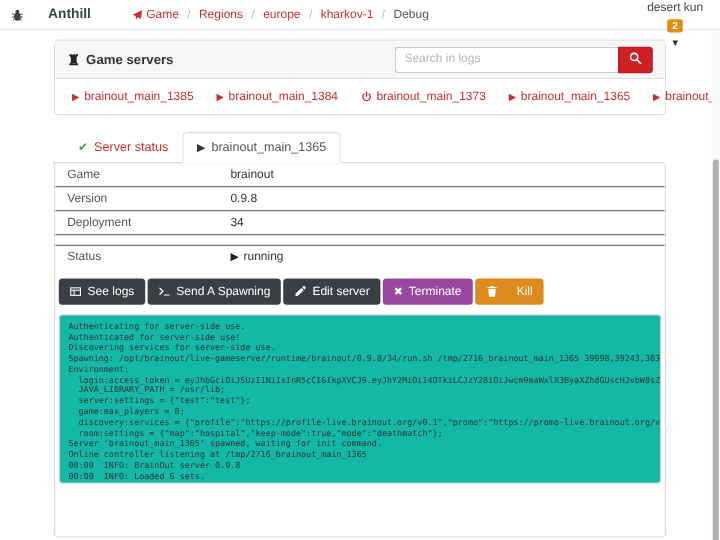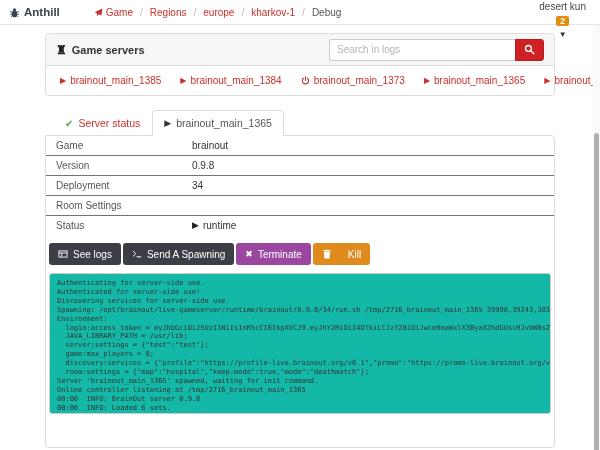--- a/index.html
+++ b/index.html
@@ -3,21 +3,21 @@
 <meta charset="utf-8">
 <style>
   * { margin:0; padding:0; box-sizing:border-box; }
   html,body { width:600px; height:450px; overflow:hidden; background:#fff;
     font-family:"Liberation Sans", sans-serif; color:#333; }
   .app { position:relative; width:600px; height:450px; background:#fff; }
 
   
   .navbar { height:25px; display:flex; align-items:center; padding:0 14px 0 9px;
     border-bottom:1px solid #e7e7e7; background:#fff; }
-  .brand { display:flex; align-items:center; gap:4px; font-size:11.5px; font-weight:bold;
+  .brand { display:flex; align-items:center; gap:20px; font-size:11.5px; font-weight:bold;
     color:#3a4450; cursor:pointer; }
   .brand svg { display:block; }
   .breadcrumb { display:flex; align-items:center; gap:7px; margin-left:34px; font-size:10px; }
   .crumb { color:#c9302c; text-decoration:none; display:flex; align-items:center; gap:3px; cursor:pointer; }
   .crumb svg { display:block; }
   .sep { color:#bbb; font-size:10px; }
   .user { margin-left:auto; display:flex; align-items:center; gap:4px; font-size:10px; color:#444; cursor:pointer;flex-direction:column; }
   .badge { background:#e08e0b; color:#fff; font-size:8.5px; font-weight:bold;
     padding:1px 4px; border-radius:2px; line-height:1; }
   .caret { font-size:8px; color:#333; }
@@ -223,28 +223,27 @@
       <div class="trow">
         <div class="tlabel">Version</div>
         <div class="tvalue">0.9.8</div>
       </div>
       <div class="trow">
         <div class="tlabel">Deployment</div>
         <div class="tvalue">34</div>
       </div>
 
       <div class="trow">
-        <div class="tlabel">Room Settings</div>
       </div>
 
       <div class="trow">
         <div class="tlabel">Status</div>
         <div class="tvalue status-val">
           <span class="play">▶</span>
-          <span>runtime</span>
+          <span>running</span>
         </div>
       </div>
 
       <div class="actions">
         <button class="btn dark">
           <span>
             <svg width="10" height="10" viewBox="0 0 16 16" fill="none" stroke="#fff" stroke-width="1.4">
               <rect x="1.5" y="3" width="13" height="10"></rect>
               <path d="M1.5 6.3h13M6 6.3V13"></path>
             </svg>
@@ -253,20 +252,28 @@
         </button>
         <button class="btn dark">
           <span>
             <svg width="10" height="10" viewBox="0 0 16 16" fill="none" stroke="#fff" stroke-width="1.6">
               <path d="M2 3.5l4 4-4 4" stroke-linecap="round" stroke-linejoin="round"></path>
               <path d="M8 12.5h6" stroke-linecap="round"></path>
             </svg>
           </span>
           <span>Send A Spawning</span>
         </button>
+        <button class="btn dark">
+          <span>
+            <svg width="10" height="10" viewBox="0 0 16 16" fill="#fff">
+              <path d="M12.1.9a1.5 1.5 0 0 1 2.1 0l.9.9a1.5 1.5 0 0 1 0 2.1l-1.2 1.2-3-3L12.1.9zM9.9 3.1l3 3L5 14H2v-3L9.9 3.1z"></path>
+            </svg>
+          </span>
+          <span>Edit server</span>
+        </button>
         <button class="btn purple">
           <span class="xicon">✖</span>
           <span>Terminate</span>
         </button>
         <button class="btn orange">
           <span>
             <svg width="10" height="10" viewBox="0 0 16 16" fill="#fff">
               <path d="M5.8 1h4.4l.5 1H14v1.4H2V2h3.3l.5-1zM3 4.5h10L12 15H4L3 4.5z"></path>
             </svg>
           </span>

